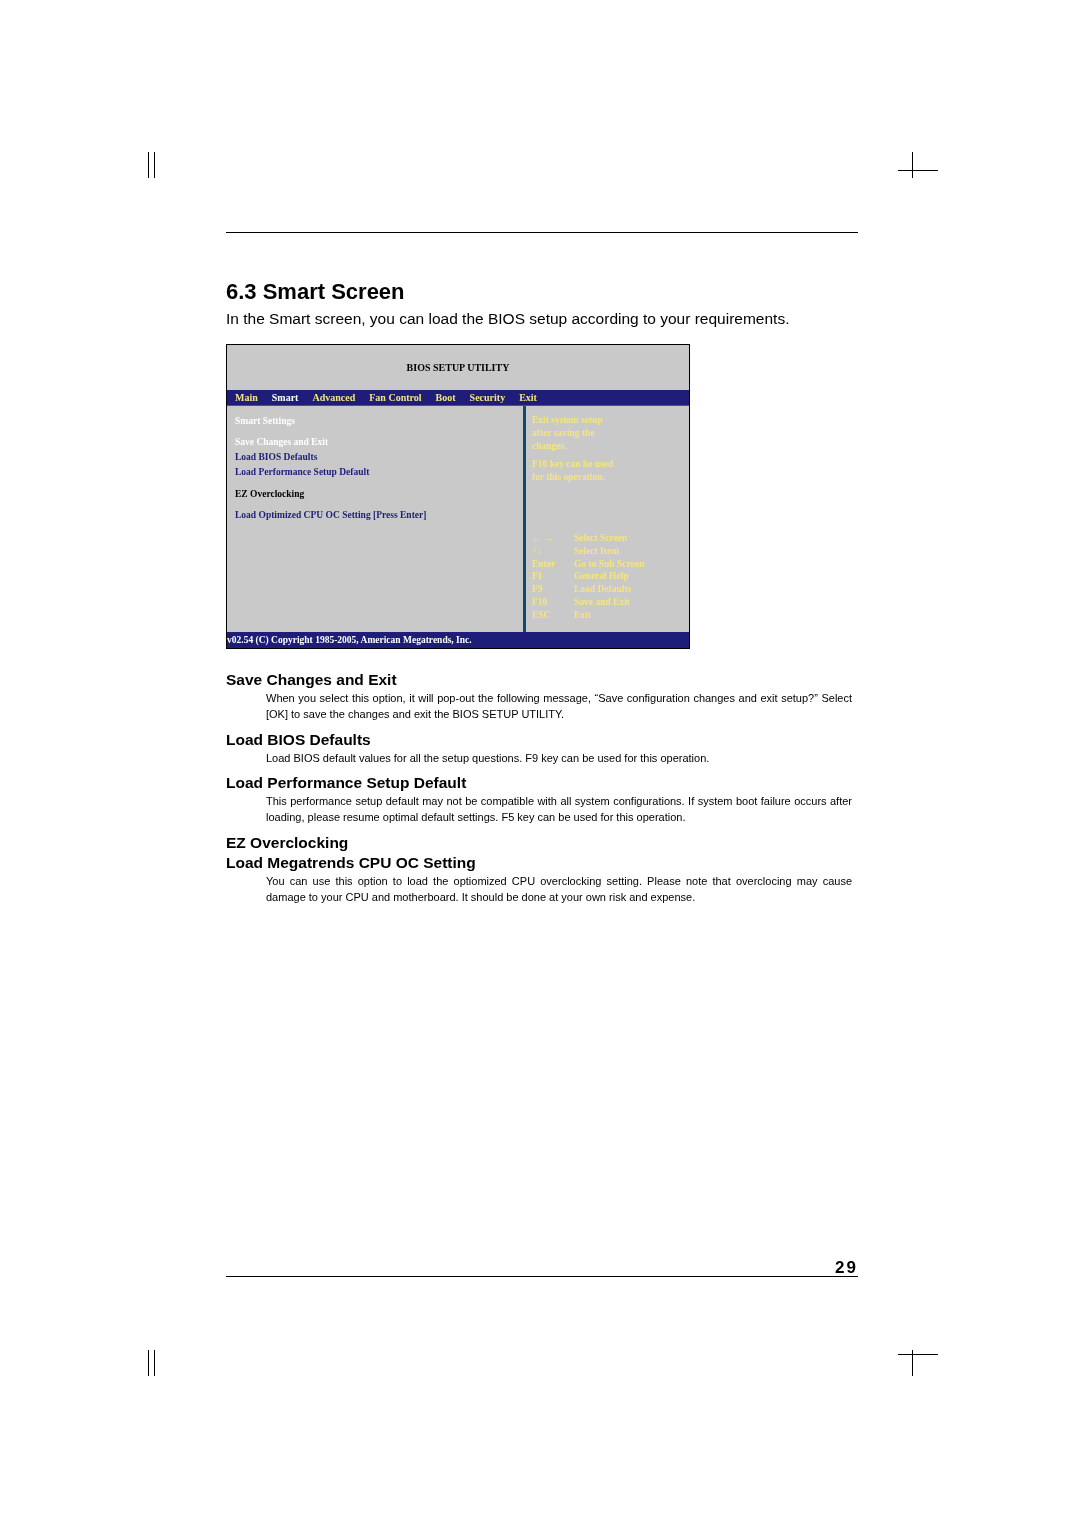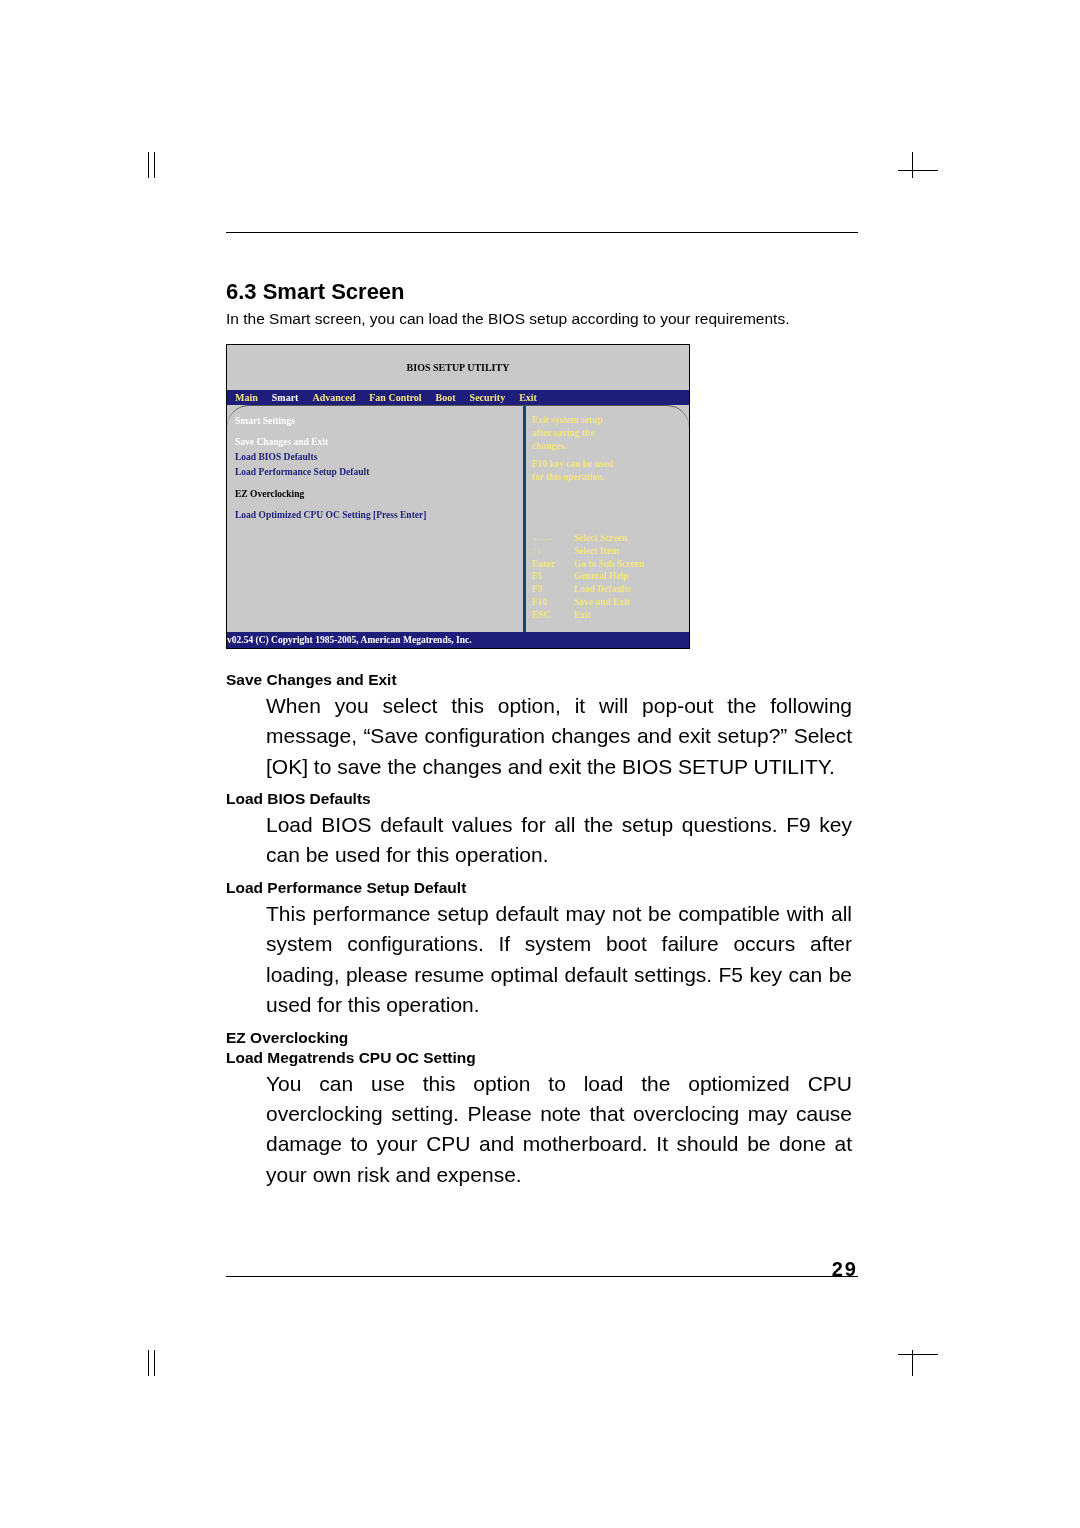--- a/index.html
+++ b/index.html
@@ -62,21 +62,20 @@
     padding: 2px 8px;
     gap: 14px;
     font-size: 10px;
     font-weight: bold;
     color: #f5e57f;
   }
   .bios-tabs .tab.active { color: #fff; }
   .bios-body {
     display: flex;
     border-top: 1px solid #555;
-    border-radius: 22px;
   }
   .bios-left {
     width: 280px;
     padding: 8px 8px 10px 8px;
     font-size: 9.5px;
     font-weight: bold;
     line-height: 1.6;
   }
   .bios-left .white { color: #fff; }
   .bios-left .blue { color: #1e1e7a; }
@@ -101,41 +100,41 @@
     font-weight: bold;
     text-align: left;
     padding: 3px 0;
   }
   .term {
     font-weight: bold;
     font-size: 15.5px;
     margin: 8px 0 2px 0;
   }
   .term-body {
-    font-size: 21px;
+    font-size: 11px;
     line-height: 1.45;
     margin: 0 6px 8px 40px;
     text-align: justify;
   }
   .bottom-rule {
     position: absolute;
     left: 226px;
     top: 1276px;
     width: 632px;
     border-top: 1px solid #000;
   }
   .page-number {
     position: absolute;
     left: 226px;
     top: 1258px;
     width: 632px;
     text-align: right;
     font-family: "Arial Black", Arial, sans-serif;
     font-weight: 900;
-    font-size: 20px;
+    font-size: 17px;
     letter-spacing: 2px;
   }
 </style>
 </head>
 <body>
 
 <div class="crop-mark" style="left:130px; top:152px;">
   <span style="left:18px; top:0; width:1px; height:26px;"></span>
   <span style="left:24px; top:0; width:1px; height:26px;"></span>
 

